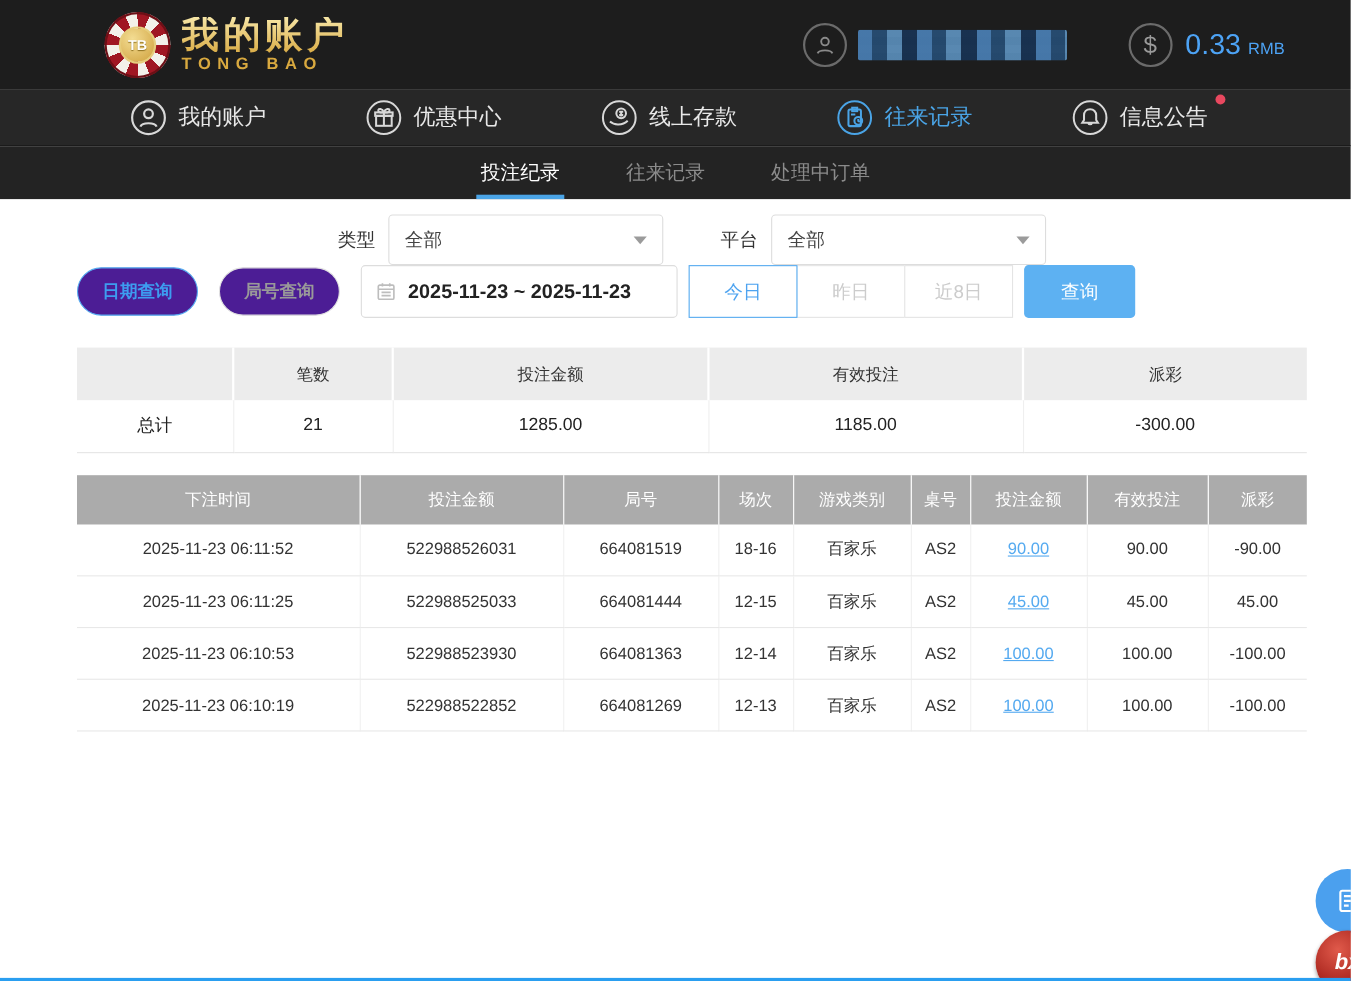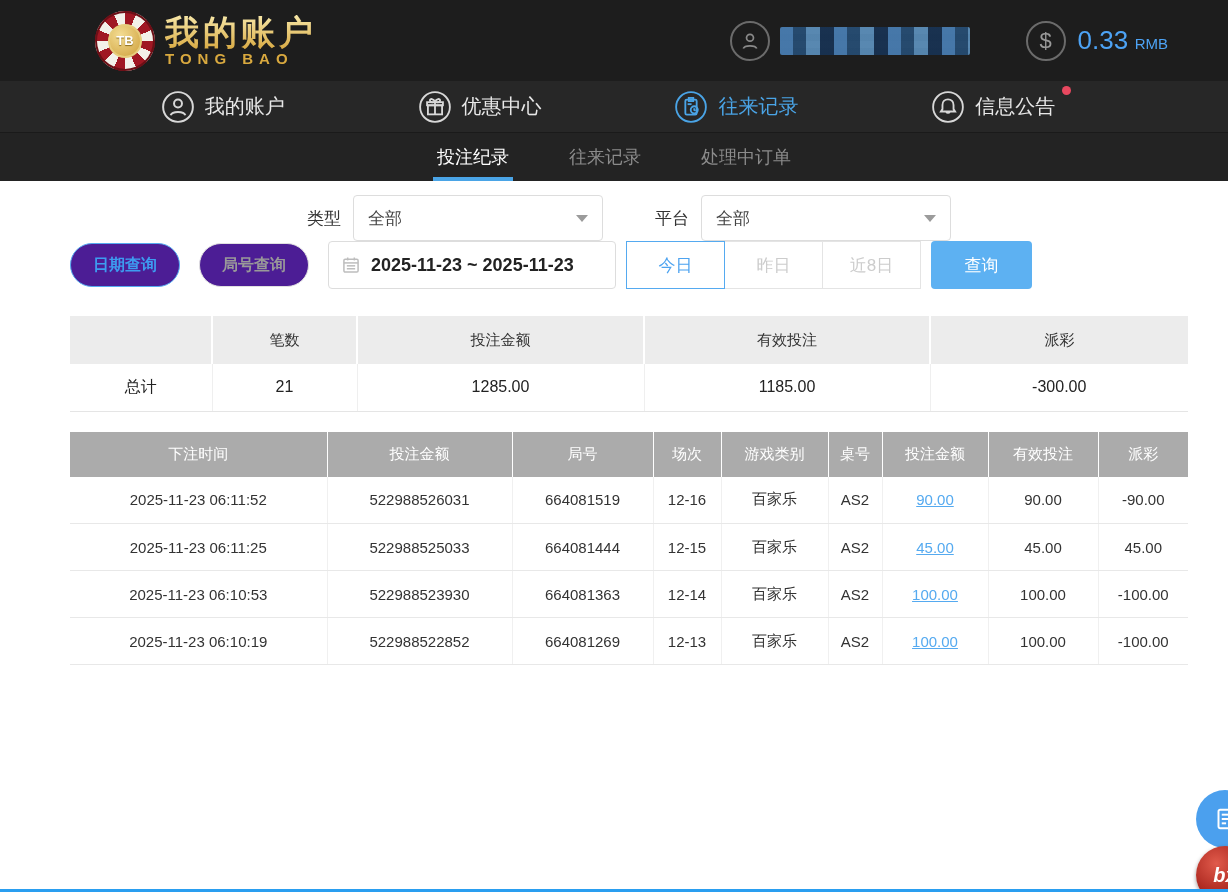--- a/index.html
+++ b/index.html
@@ -179,20 +179,31 @@
             <circle cx="12" cy="12" r="10.5"></circle>
             <rect x="7" y="10.8" width="10" height="6.4"></rect>
             <rect x="6.4" y="8.6" width="11.2" height="2.2"></rect>
             <line x1="12" y1="8.6" x2="12" y2="17.2"></line>
             <path d="M12 8.4c-1-2.4-3.6-2.6-3.6-1s2.4 1.4 3.6 1z"></path>
             <path d="M12 8.4c1-2.4 3.6-2.6 3.6-1s-2.4 1.4-3.6 1z"></path>
           </svg>
         </span>
         <span class="nav-label">优惠中心</span>
       </div>
+      <div class="nav-item">
+        <span class="nav-icon">
+          <svg viewBox="0 0 24 24" fill="none" stroke-width="1.3">
+            <circle cx="12" cy="12" r="10.5"></circle>
+            <circle cx="13.2" cy="9.2" r="3.1"></circle>
+            <path d="M11.9 8.2h2.6M11.9 10.2h2.6M13.2 8.2v3.1"></path>
+            <path d="M6 14.5c2.6 2.4 8 2.6 11.4-.6"></path>
+          </svg>
+        </span>
+        <span class="nav-label">线上存款</span>
+      </div>
       <div class="nav-item active">
         <span class="nav-icon">
           <svg viewBox="0 0 24 24" fill="none" stroke-width="1.3">
             <circle cx="12" cy="12" r="10.5"></circle>
             <rect x="8" y="6.8" width="8" height="10.6" rx="1"></rect>
             <rect x="10.4" y="5.6" width="3.2" height="2.2"></rect>
             <circle cx="14.3" cy="14" r="2.5"></circle>
             <path d="M14.3 12.8v1.3l1 .6"></path>
             <line x1="9.6" y1="10" x2="12.4" y2="10"></line>
           </svg>
@@ -308,21 +319,21 @@
             <th>投注金额</th>
             <th>有效投注</th>
             <th>派彩</th>
           </tr>
         </thead>
       <tbody id="table-body">
           <tr>
             <td>2025-11-23 06:11:52</td>
             <td>522988526031</td>
             <td>664081519</td>
-            <td>12-16</td>
+            <td>18-16</td>
             <td>百家乐</td>
             <td>AS2</td>
             <td><a class="amt-link">90.00</a></td>
             <td>90.00</td>
             <td class="neg">-90.00</td>
           </tr>
           <tr>
             <td>2025-11-23 06:11:25</td>
             <td>522988525033</td>
             <td>664081444</td>

